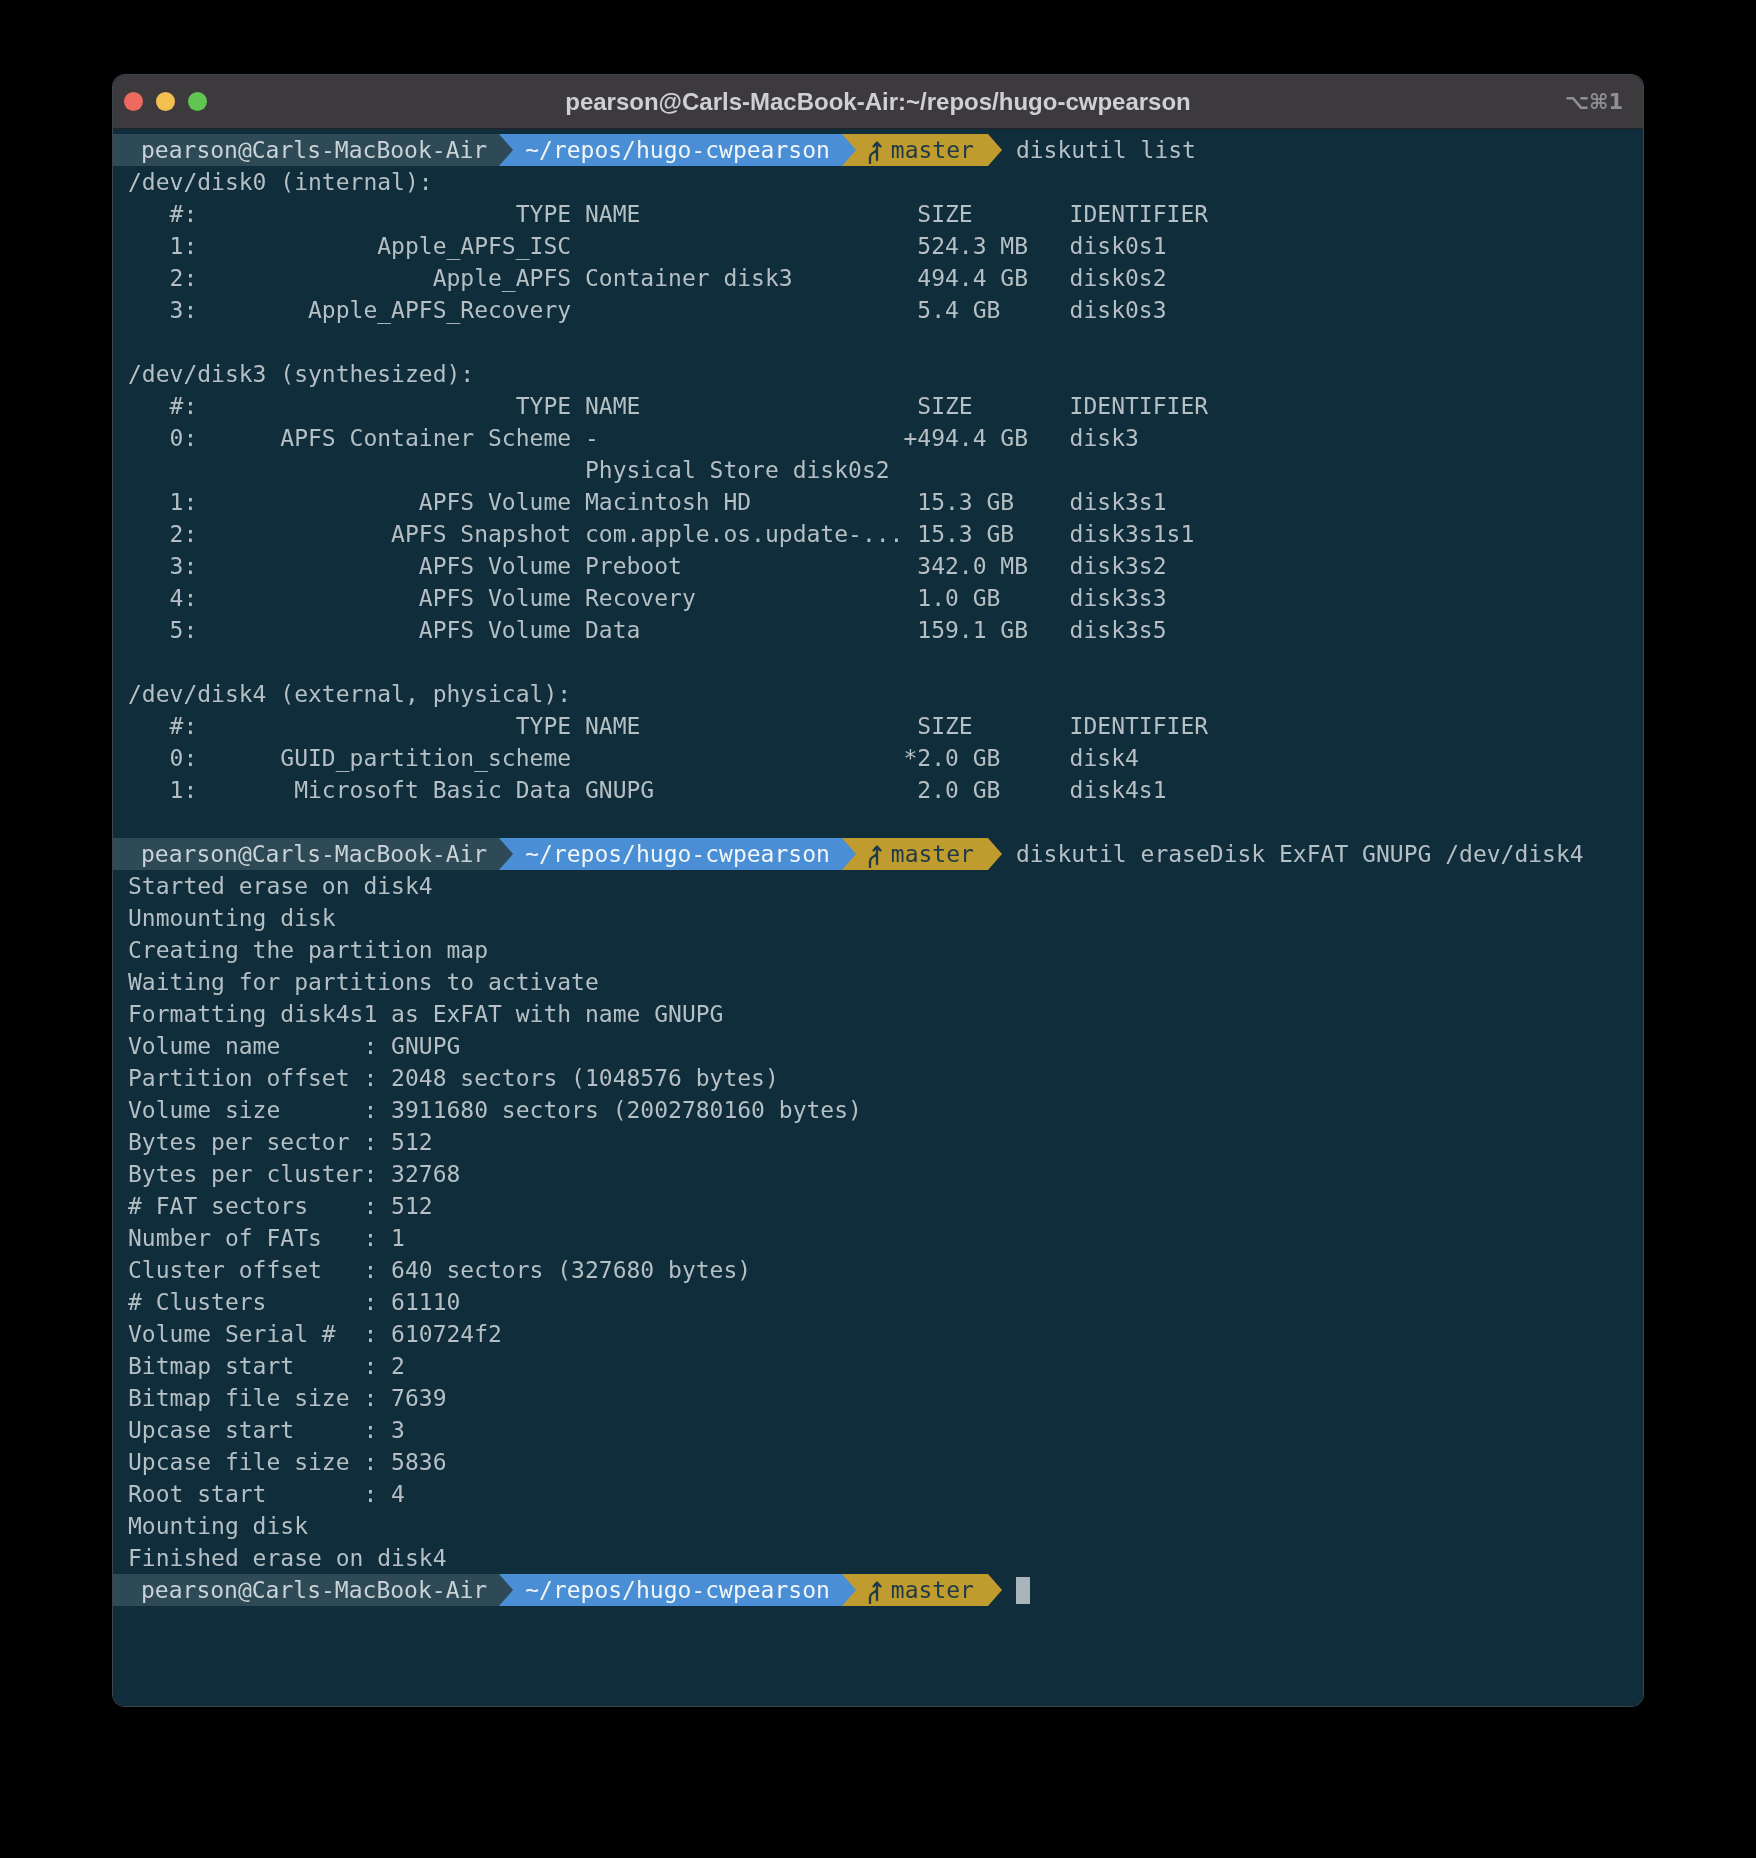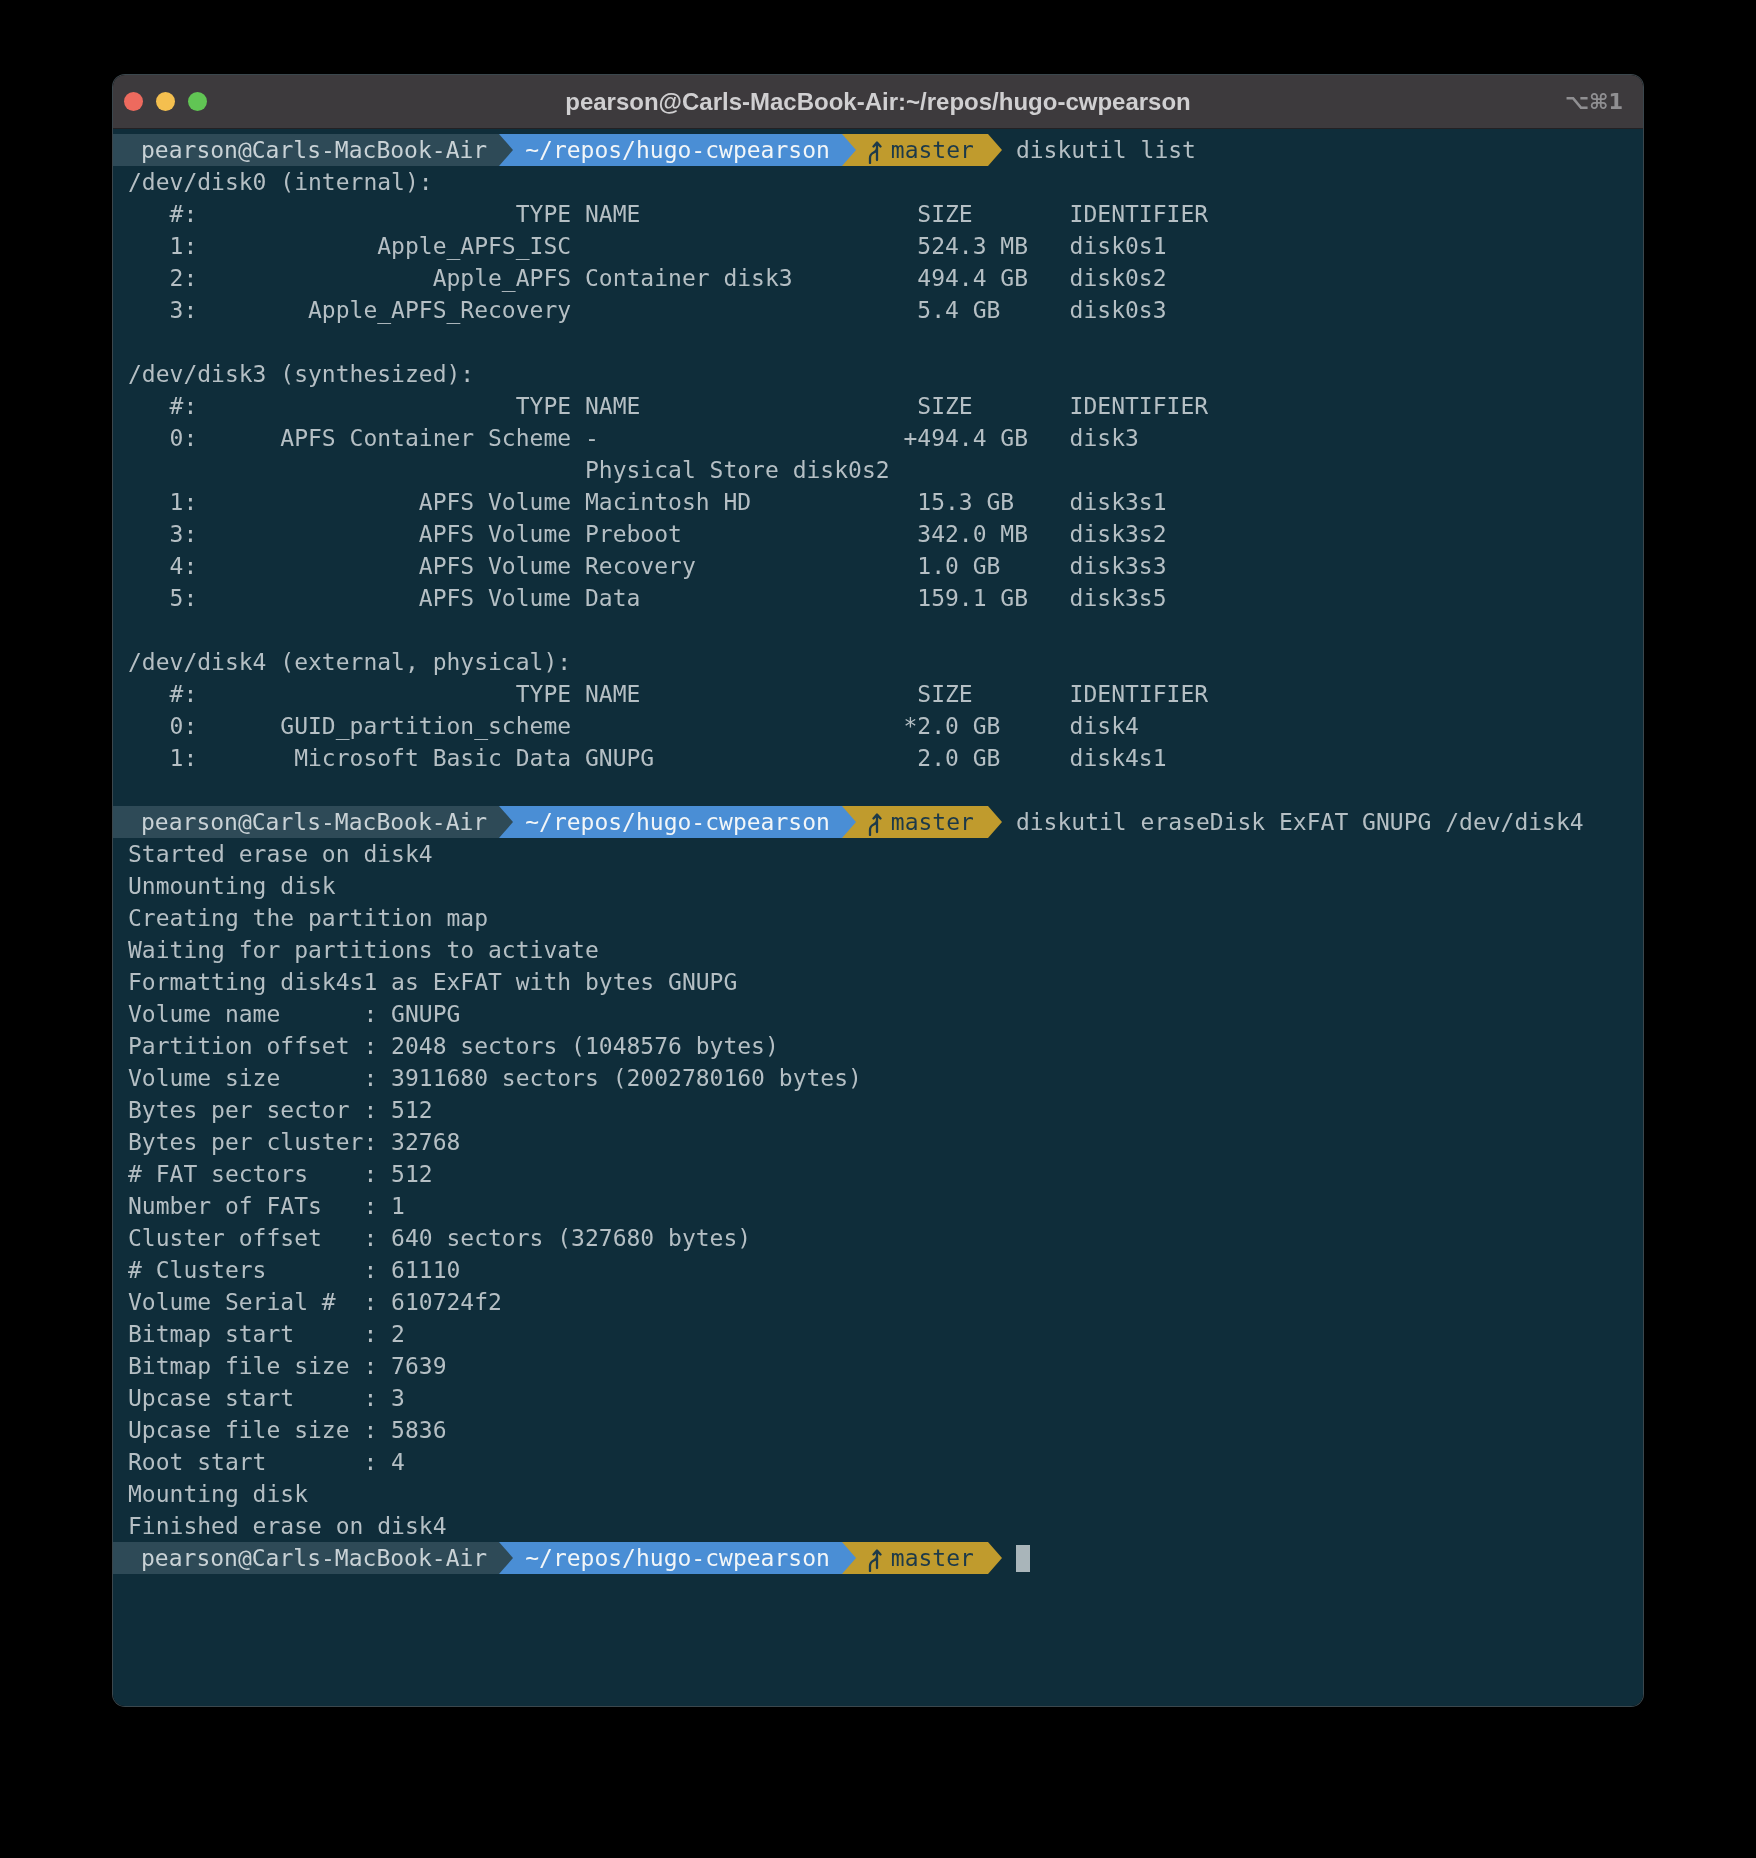--- a/index.html
+++ b/index.html
@@ -87,20 +87,21 @@
         <div class="tline">   #:                       TYPE NAME                    SIZE       IDENTIFIER</div>
         <div class="tline">   1:             Apple_APFS_ISC                         524.3 MB   disk0s1</div>
         <div class="tline">   2:                 Apple_APFS Container disk3         494.4 GB   disk0s2</div>
         <div class="tline">   3:        Apple_APFS_Recovery                         5.4 GB     disk0s3</div>
         <div class="tline"></div>
         <div class="tline">/dev/disk3 (synthesized):</div>
         <div class="tline">   #:                       TYPE NAME                    SIZE       IDENTIFIER</div>
         <div class="tline">   0:      APFS Container Scheme -                      +494.4 GB   disk3</div>
         <div class="tline">                                 Physical Store disk0s2</div>
         <div class="tline">   1:                APFS Volume Macintosh HD            15.3 GB    disk3s1</div>
+        <div class="tline">   2:              APFS Snapshot com.apple.os.update-... 15.3 GB    disk3s1s1</div>
         <div class="tline">   3:                APFS Volume Preboot                 342.0 MB   disk3s2</div>
         <div class="tline">   4:                APFS Volume Recovery                1.0 GB     disk3s3</div>
         <div class="tline">   5:                APFS Volume Data                    159.1 GB   disk3s5</div>
         <div class="tline"></div>
         <div class="tline">/dev/disk4 (external, physical):</div>
         <div class="tline">   #:                       TYPE NAME                    SIZE       IDENTIFIER</div>
         <div class="tline">   0:      GUID_partition_scheme                        *2.0 GB     disk4</div>
         <div class="tline">   1:       Microsoft Basic Data GNUPG                   2.0 GB     disk4s1</div>
         <div class="tline"></div>
       </div>
@@ -118,21 +119,21 @@
       </span>
       <span class="arrow arrow-git"></span>
       <span class="cmd">diskutil eraseDisk ExFAT GNUPG /dev/disk4</span>
     </div>
 
     <div>
         <div class="tline">Started erase on disk4</div>
         <div class="tline">Unmounting disk</div>
         <div class="tline">Creating the partition map</div>
         <div class="tline">Waiting for partitions to activate</div>
-        <div class="tline">Formatting disk4s1 as ExFAT with bytes GNUPG</div>
+        <div class="tline">Formatting disk4s1 as ExFAT with name GNUPG</div>
         <div class="tline">Volume name      : GNUPG</div>
         <div class="tline">Partition offset : 2048 sectors (1048576 bytes)</div>
         <div class="tline">Volume size      : 3911680 sectors (2002780160 bytes)</div>
         <div class="tline">Bytes per sector : 512</div>
         <div class="tline">Bytes per cluster: 32768</div>
         <div class="tline"># FAT sectors    : 512</div>
         <div class="tline">Number of FATs   : 1</div>
         <div class="tline">Cluster offset   : 640 sectors (327680 bytes)</div>
         <div class="tline"># Clusters       : 61110</div>
         <div class="tline">Volume Serial #  : 610724f2</div>

